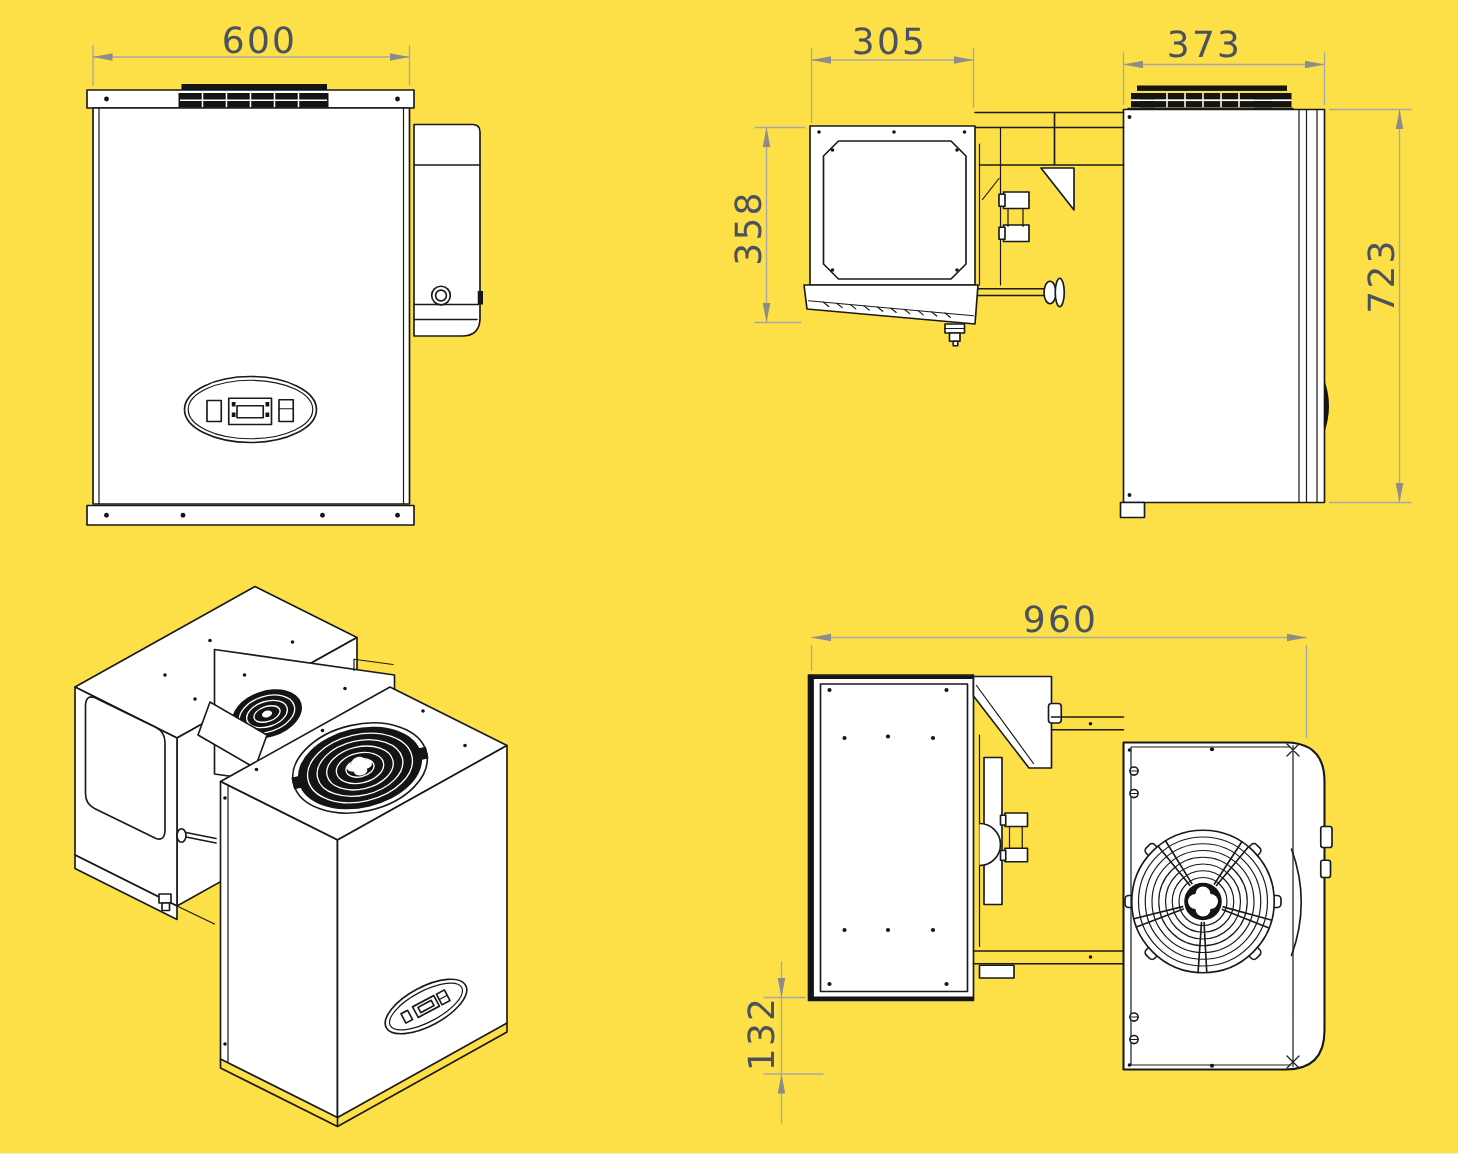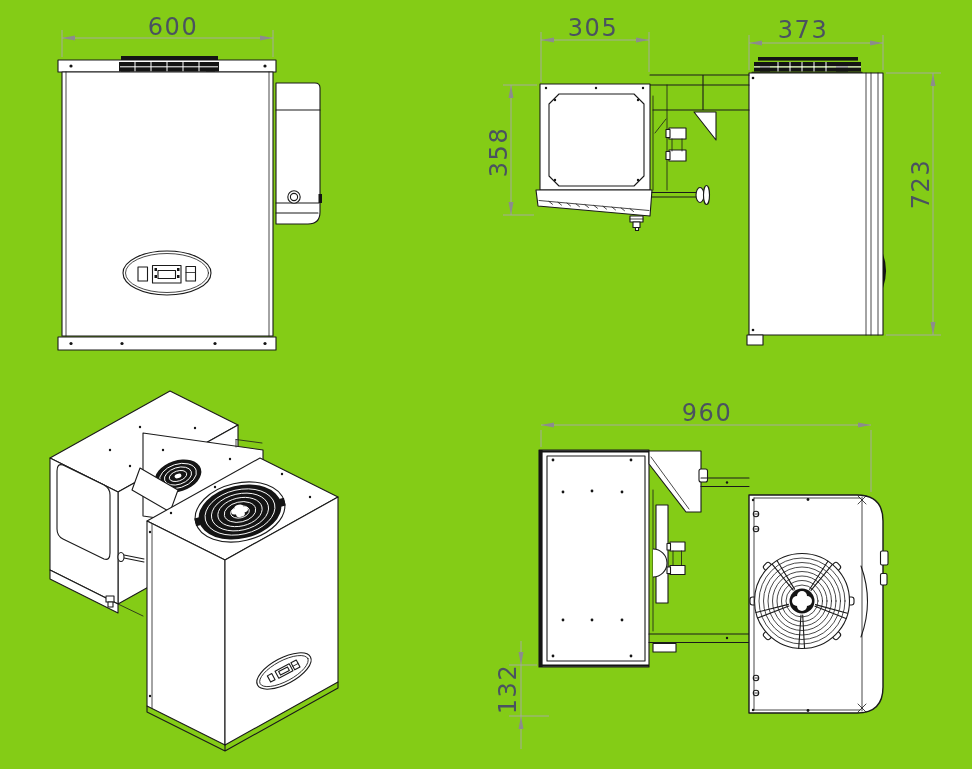--- a/index.html
+++ b/index.html
@@ -1,16 +1,16 @@
 <!DOCTYPE html>
 <html><head>
 <meta charset="utf-8">
 <style>
   html,body { margin:0; padding:0; background:#ffffff; }
-  .stage { position:relative; width:972px; height:769px; background:#84cc16; overflow:hidden;
+  .stage { position:relative; width:972px; height:769px; background:#fde047; overflow:hidden;
            font-family:"DejaVu Sans", sans-serif; }
   svg { position:absolute; left:0; top:0; }
 
   .ln   { fill:none; stroke:#1a1a1a; stroke-width:1.1; stroke-linejoin:round; stroke-linecap:round; }
   .lnf  { fill:#ffffff; stroke:#1a1a1a; stroke-width:1.1; stroke-linejoin:round; }
   .lnf2 { fill:#ffffff; stroke:#1a1a1a; stroke-width:1.4; stroke-linejoin:round; }
   .thin { stroke-width:0.8; }
   .dark { fill:#141414; stroke:none; }
   .dot  { fill:#141414; stroke:none; }
   .wline{ stroke:#ffffff; stroke-width:1; fill:none; }

